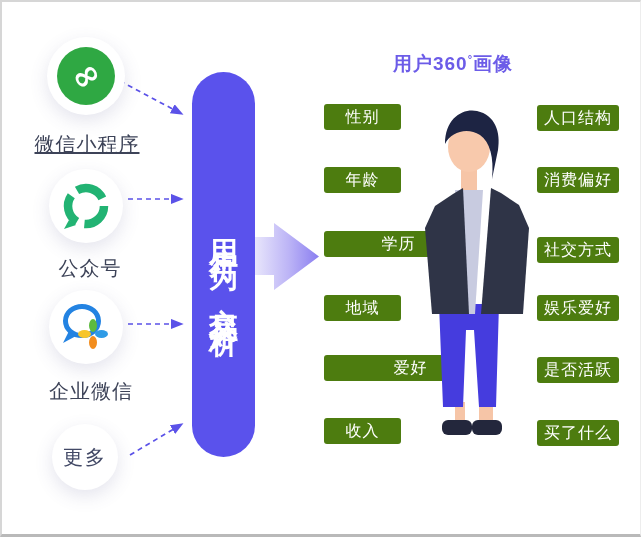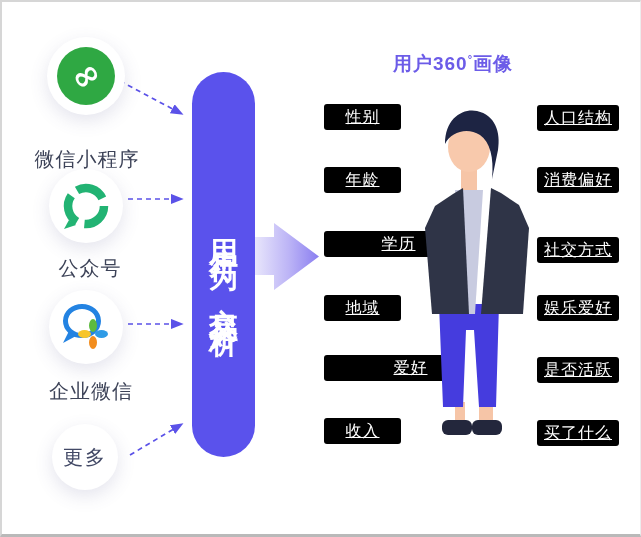--- a/index.html
+++ b/index.html
@@ -12,22 +12,22 @@
               display:flex;align-items:center;justify-content:center;}
   .src-label{position:absolute;color:#3D4358;font-size:20px;letter-spacing:1px;text-align:center;}
   .more-text{color:#424966;font-size:20px;letter-spacing:2px;font-weight:500;}
   .pillar{position:absolute;left:190px;top:70px;width:63px;height:385px;background:#5A52EC;
           border-radius:32px;display:flex;align-items:center;justify-content:center;}
   .pillar-text{writing-mode:vertical-rl;text-orientation:upright;color:#fff;
                font-size:29px;font-weight:bold;letter-spacing:7px;line-height:1;}
   .profile-title{position:absolute;left:376px;top:49px;width:150px;text-align:center;
                  color:#6C5CE8;font-size:19px;font-weight:bold;letter-spacing:1px;}
   .profile-title .deg{font-size:11px;vertical-align:super;}
-  .tag{position:absolute;height:26px;line-height:26px;background:#000000;color:#fff;
-       font-size:16px;text-align:center;border-radius:3px;letter-spacing:1px;text-decoration:underline;}
+  .tag{position:absolute;height:26px;line-height:26px;background:#4d7c0f;color:#fff;
+       font-size:16px;text-align:center;border-radius:3px;letter-spacing:1px;}
   .tag-left{left:322px;width:77px;}
   .tag-right{left:535px;width:82px;}
   .person-svg{position:absolute;left:413px;top:100px;}
 </style>
 </head>
 <body>
 
 <div class="canvas">
 
   <svg class="overlay-svg" width="641" height="537" viewBox="0 0 641 537">
@@ -49,21 +49,21 @@
     </g>
     <polygon points="250,235 272,235 272,221 317,254.5 272,288 272,273 250,273" fill="url(#bigArrow)"></polygon>
   </svg>
 
   <div class="src-circle" style="left:45px;top:35px;width:78px;height:78px;">
     <svg width="58" height="58" viewBox="0 0 58 58">
       <circle cx="29" cy="29" r="29" fill="#2FA843"></circle>
       <text x="29" y="40" font-size="34" font-weight="bold" fill="#ffffff" text-anchor="middle" transform="rotate(-33 29 29)" font-family="DejaVu Sans, sans-serif">∞</text>
     </svg>
   </div>
-  <div class="src-label" style="left:15px;top:144px;width:140px;">微信小程序</div>
+  <div class="src-label" style="left:15px;top:129px;width:140px;text-decoration:underline;">微信小程序</div>
 
   <div class="src-circle" style="left:47px;top:167px;width:74px;height:74px;">
     <svg width="54" height="54" viewBox="0 0 54 54">
       <g stroke="#22B373" stroke-width="8.5" fill="none">
         <path d="M 45,27 A 18,18 0 0 1 25.4,44.9"></path>
         <path d="M 18,42.6 A 18,18 0 0 1 12.3,16.7"></path>
         <path d="M 18,11.4 A 18,18 0 0 1 43.3,19.4"></path>
       </g>
       <polygon points="10,41 5,50 17,46" fill="#22B373"></polygon>
     </svg>

